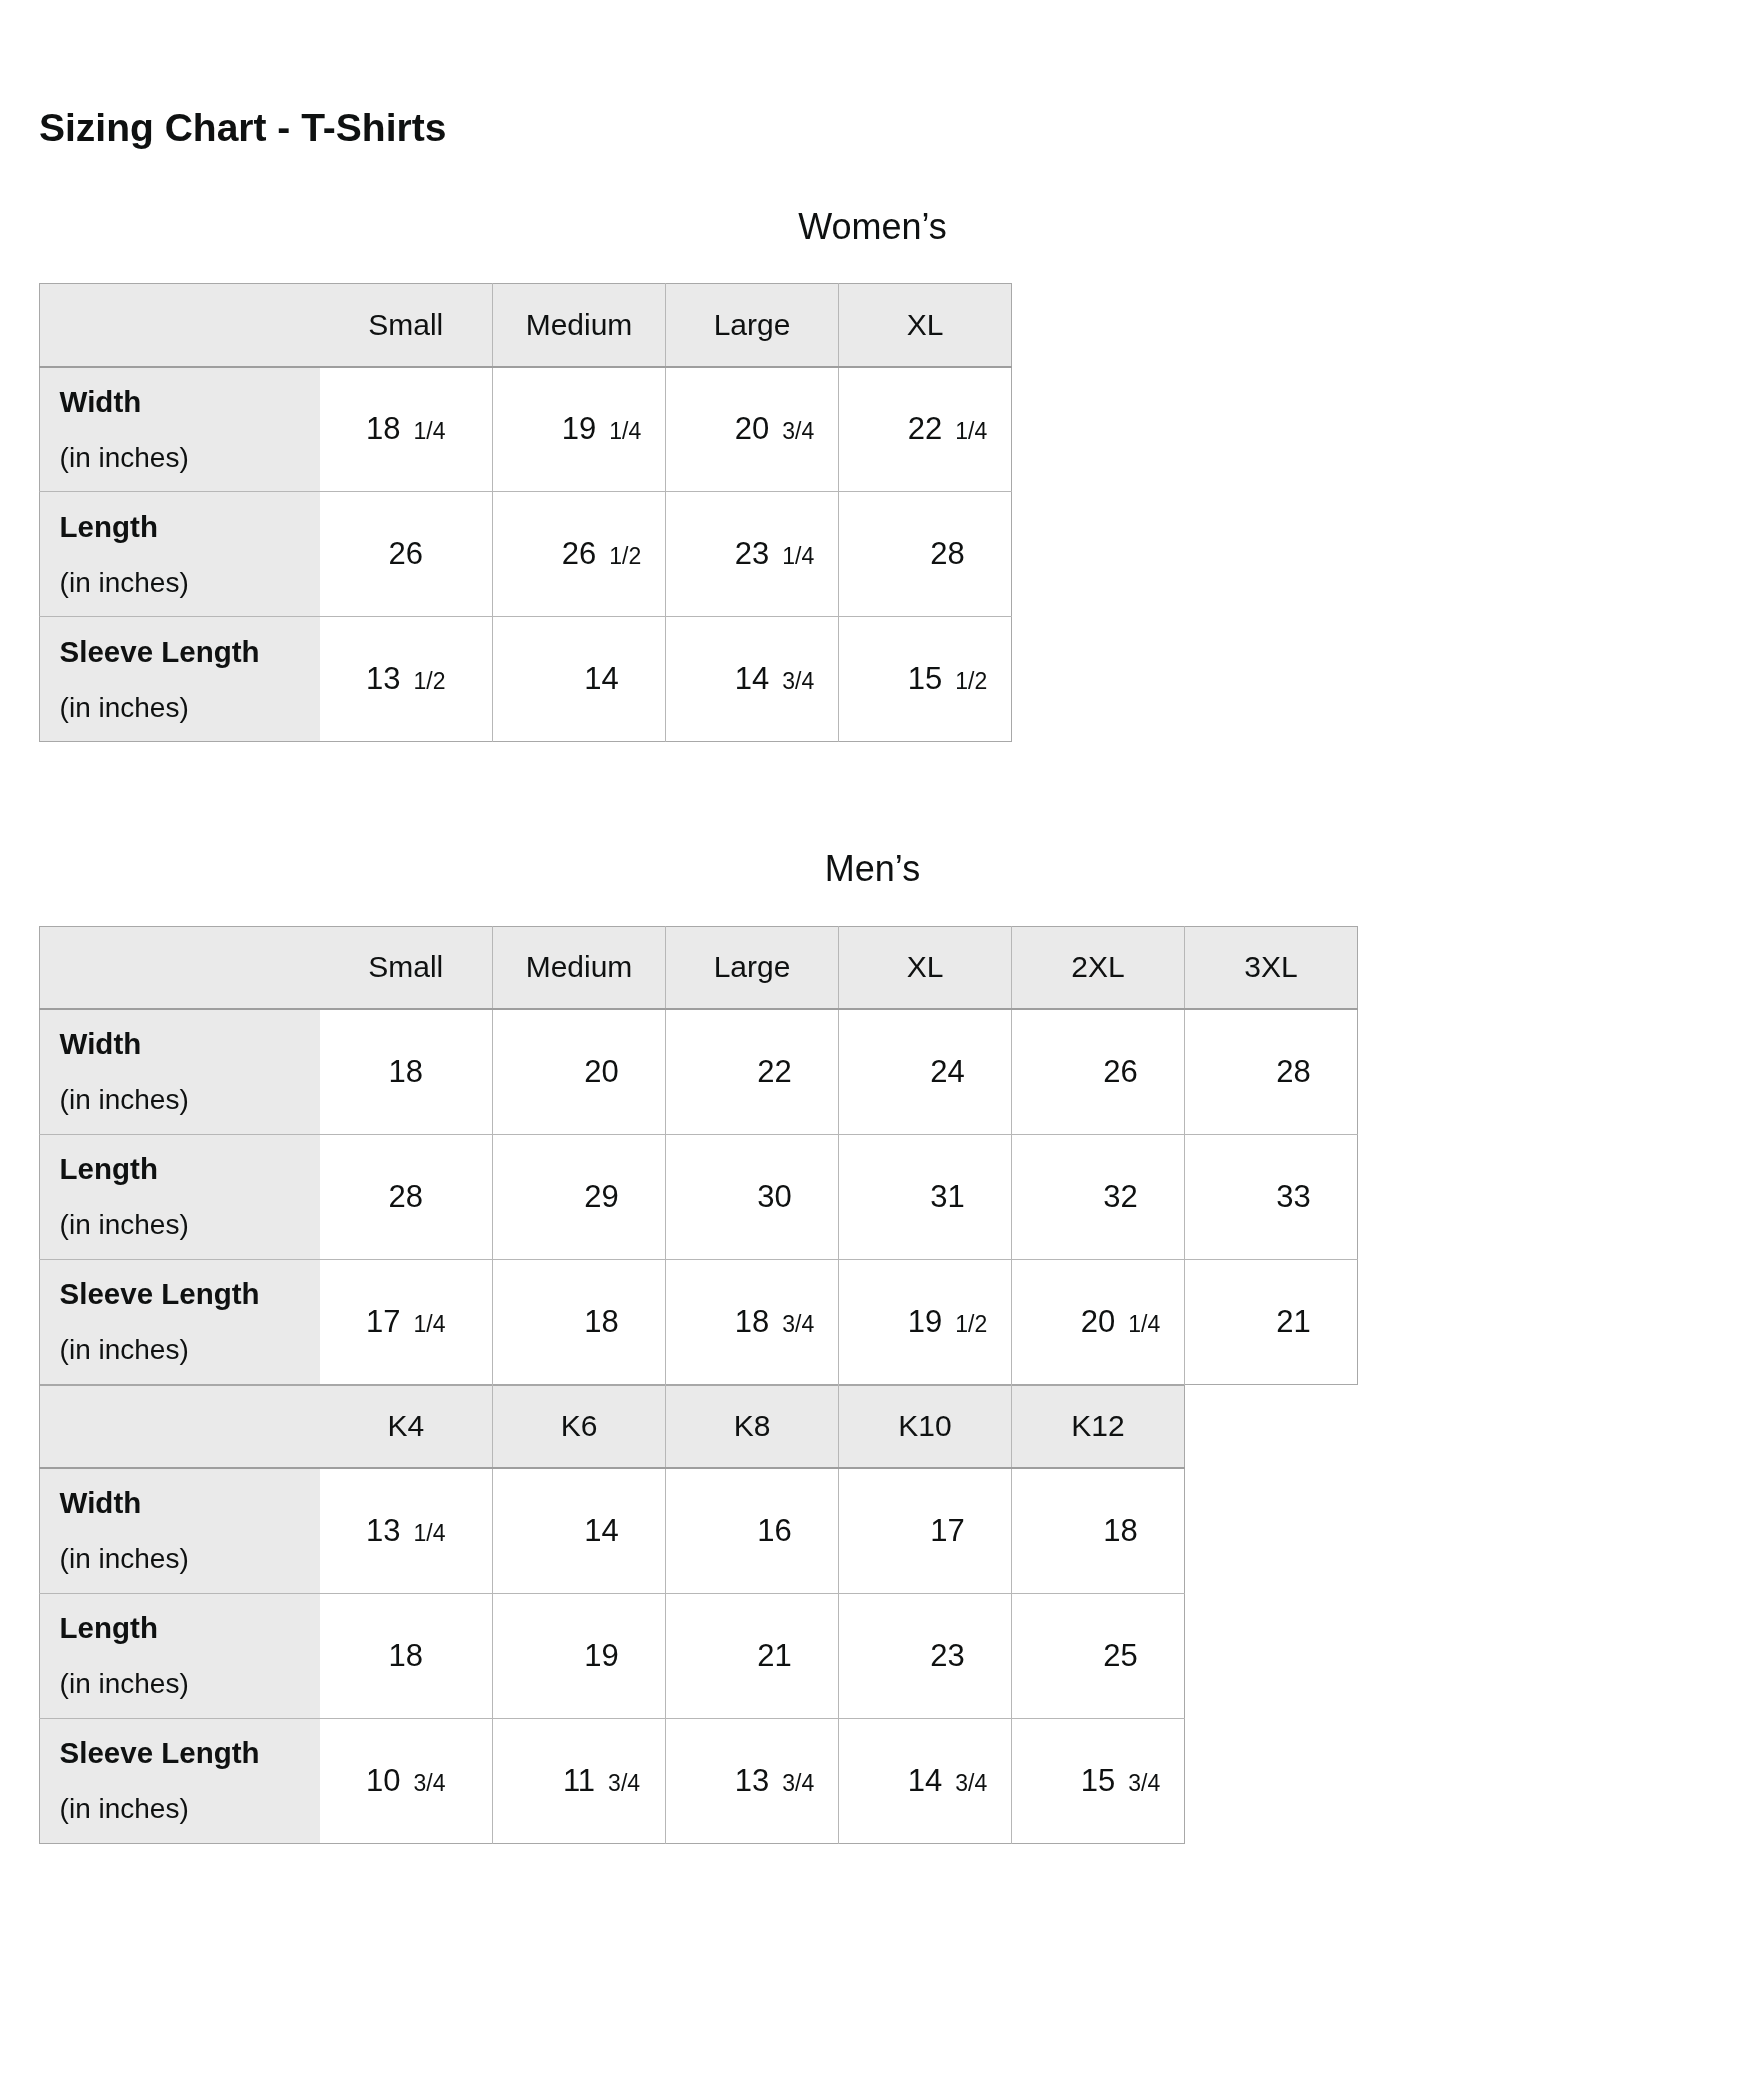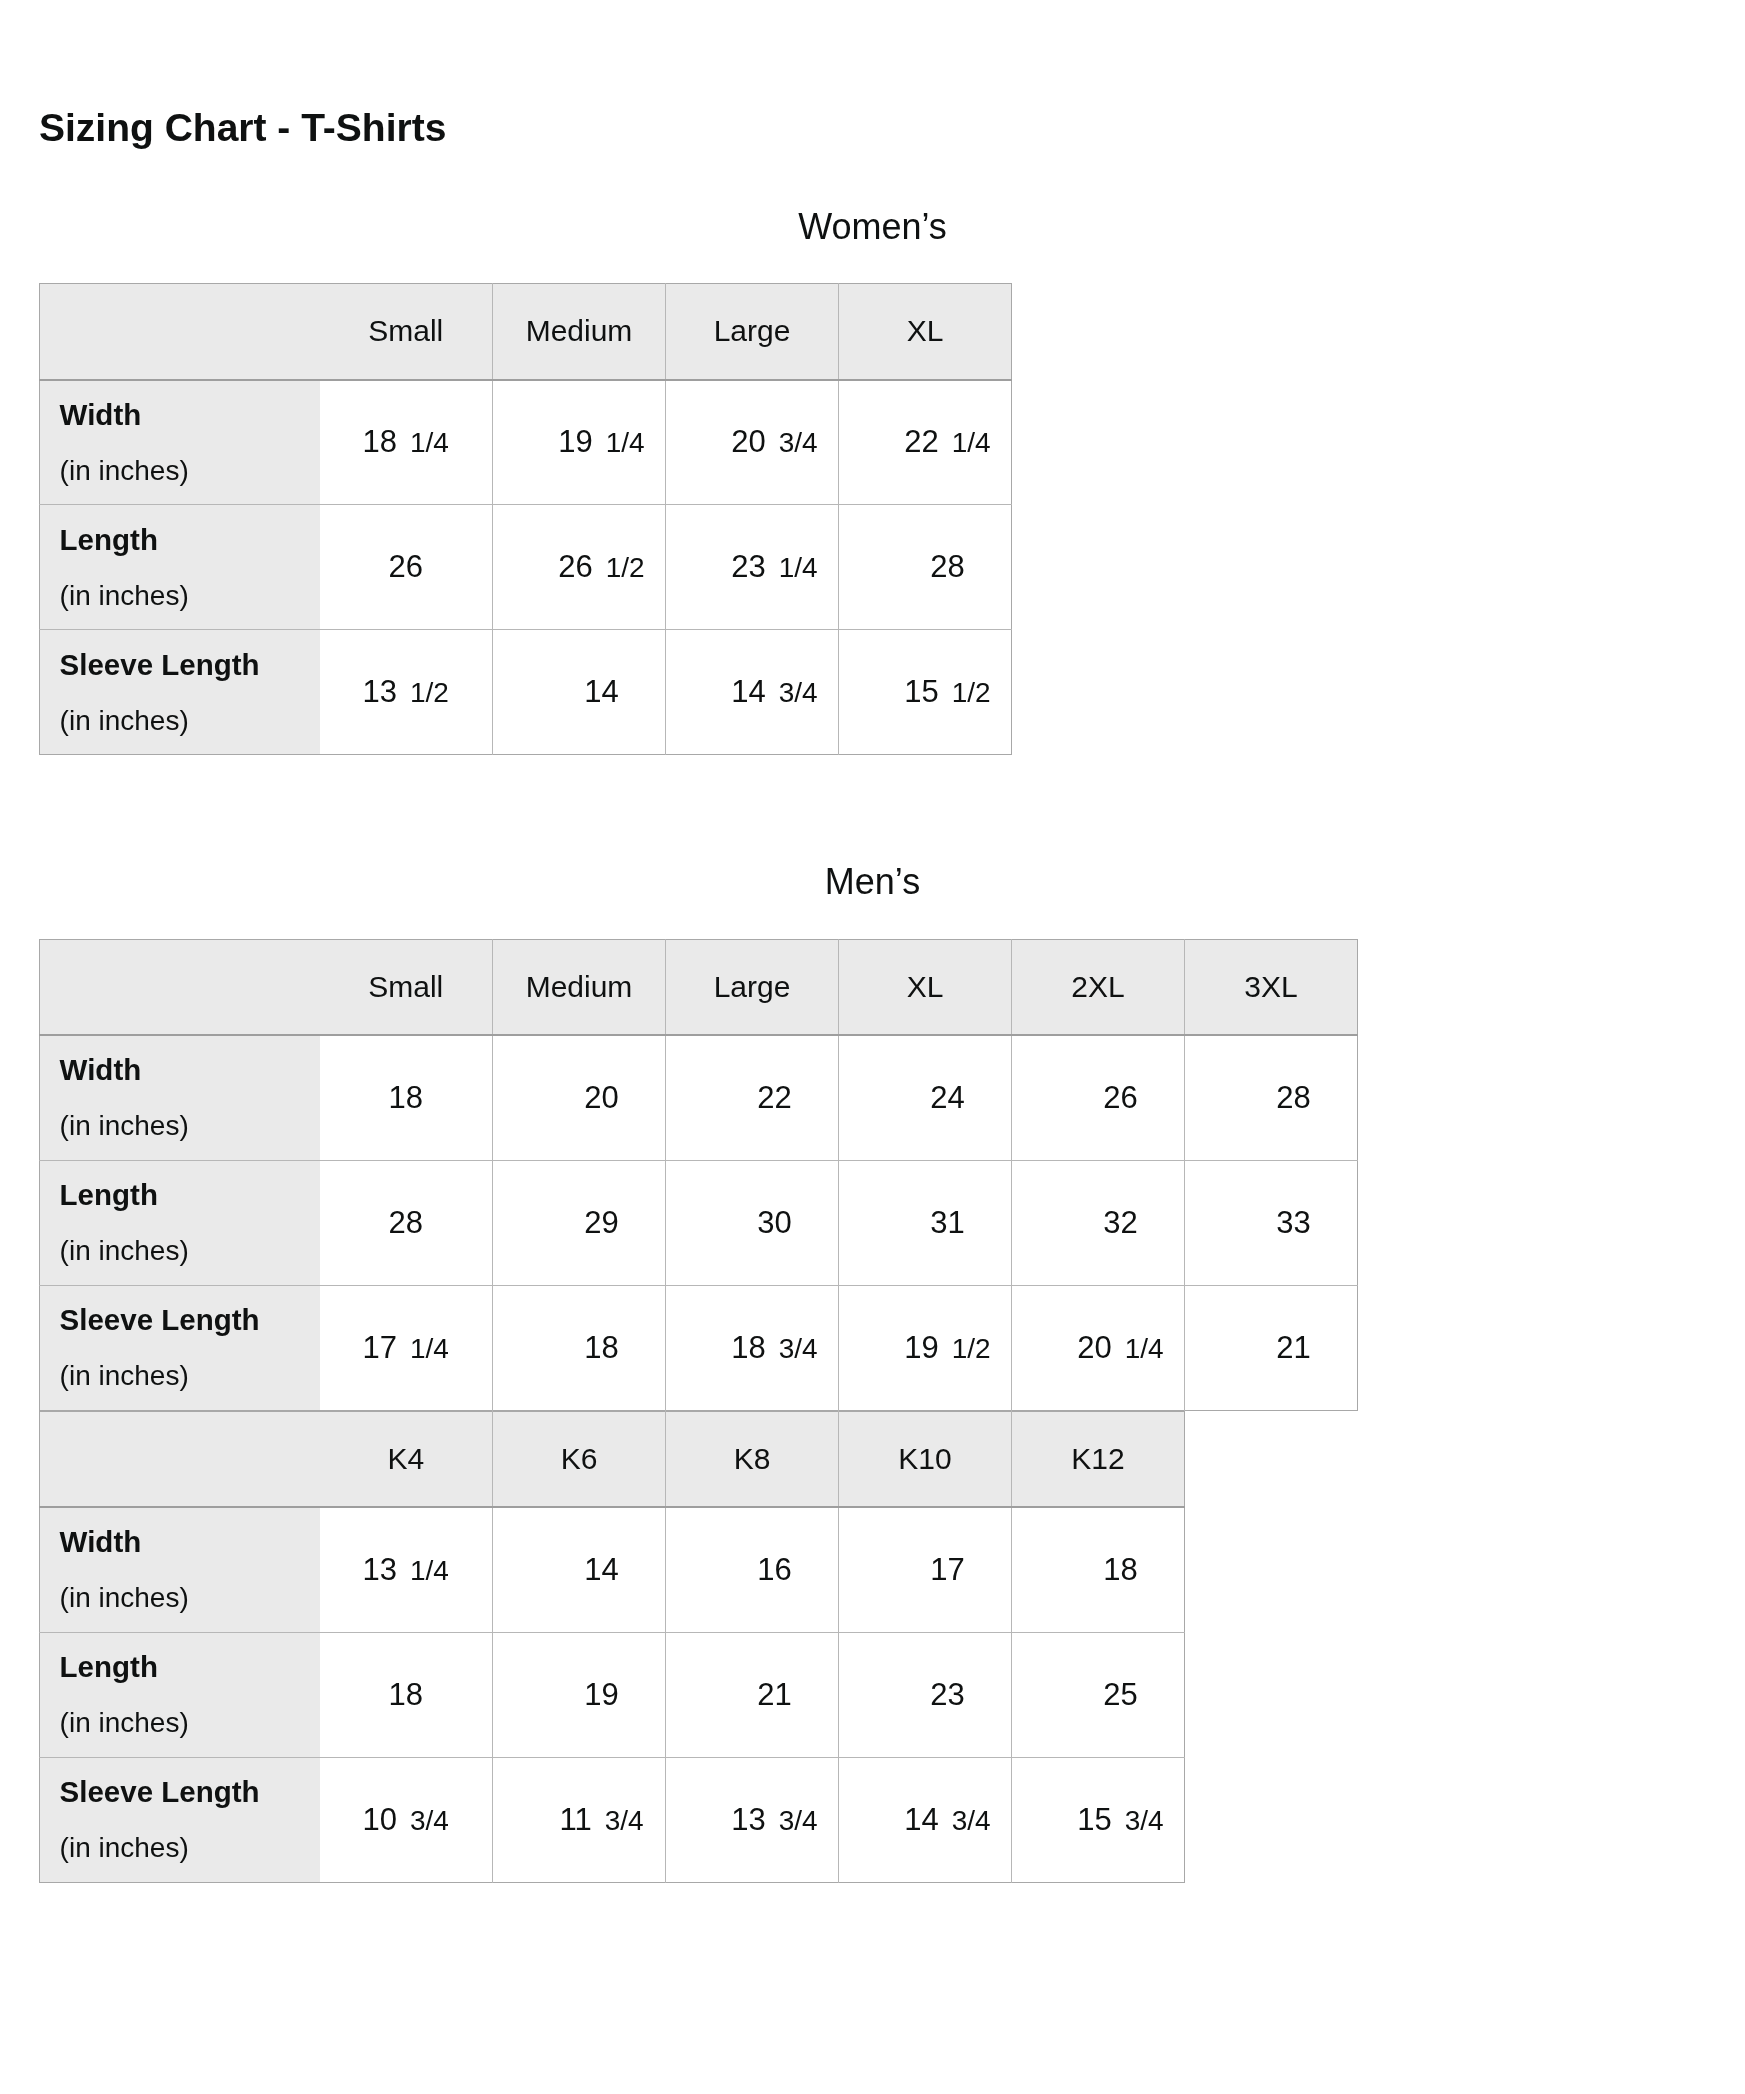--- a/index.html
+++ b/index.html
@@ -34,21 +34,21 @@
     line-height:1.15;
     text-align:center;
   }
   .section:first-of-type h2.section-heading{margin-top:54px;}
   table.sizing-table{
     border-collapse:collapse;
     table-layout:fixed;
     border:1.6px solid var(--outer-border);
   }
   table.sizing-table thead th{
-    height:96px;
+    height:83px;
     background:var(--header-bg);
     font-weight:400;
     font-size:30px;
     text-align:center;
     vertical-align:middle;
     border-bottom:2.5px solid var(--header-border);
   }
   table.sizing-table thead th.col-header + th.col-header{
     border-left:1.6px solid var(--border);
   }
@@ -76,21 +76,21 @@
     text-align:center;
     vertical-align:middle;
     font-size:31px;
     background:#ffffff;
   }
   table.sizing-table tbody td.value-cell + td.value-cell{
     border-left:1.6px solid var(--border);
     padding-left:46px;
   }
   .frac{
-    font-size:28px;
+    font-size:23px;
     margin-left:13px;
     text-align:center;
   }
 </style>
 </head>
 <body>
 
 <main class="page">
   <h1 class="page-title">Sizing Chart - T-Shirts</h1>
   <div id="sections-container">

